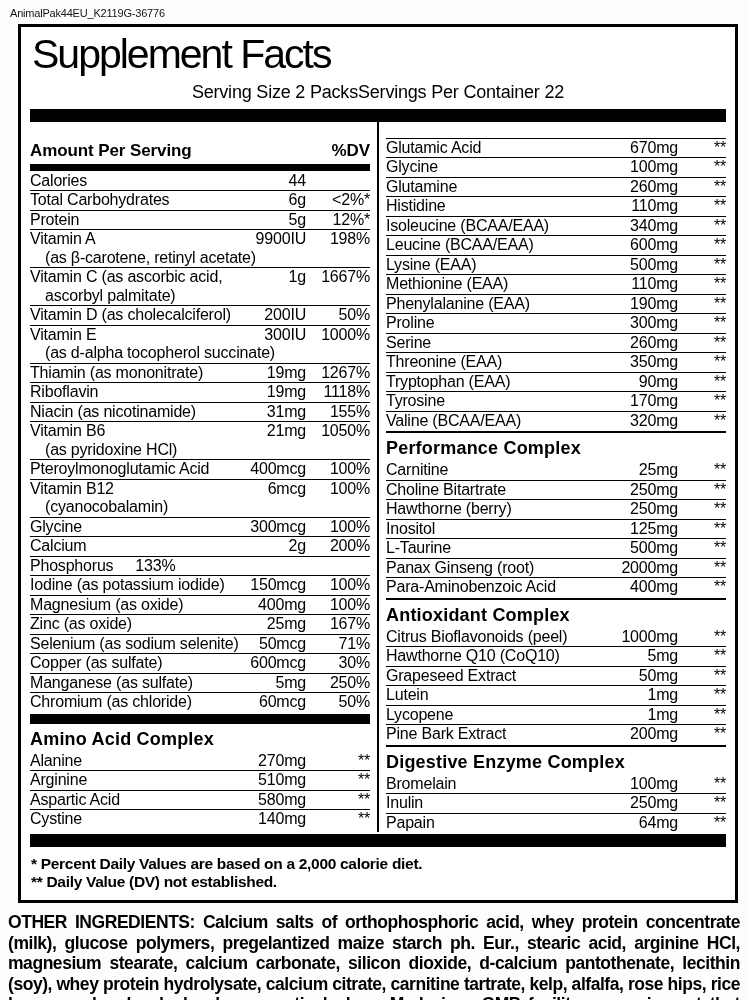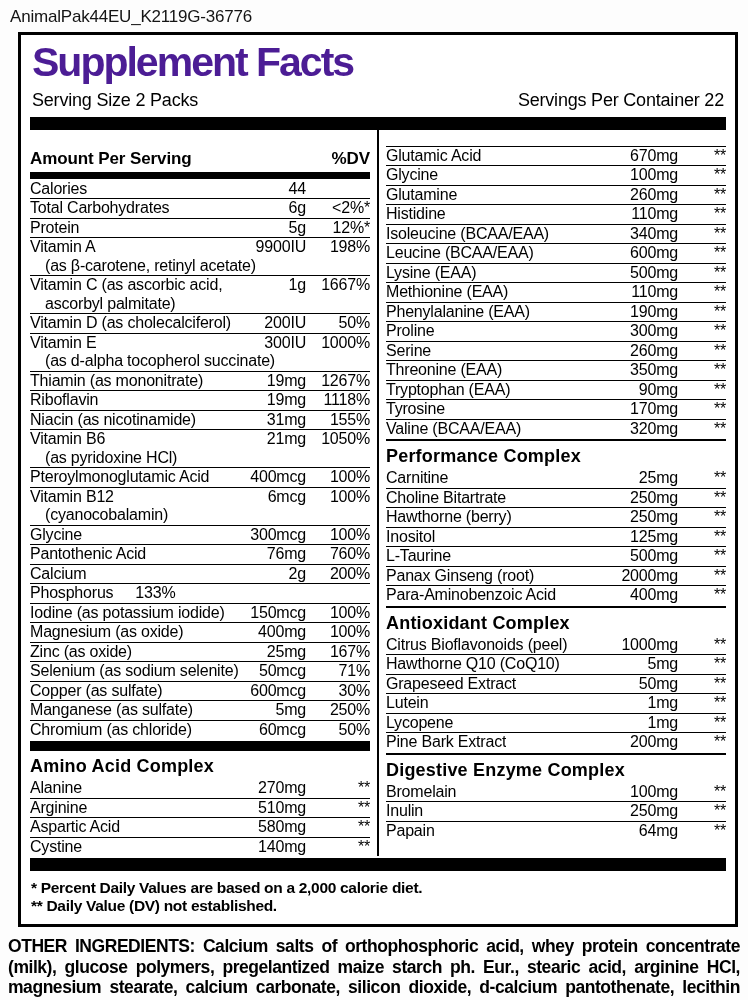--- a/index.html
+++ b/index.html
@@ -6,37 +6,37 @@
   html, body { width: 748px; }
   body {
     font-family: "Liberation Sans", sans-serif;
     background: #ffffff;
     color: #0a0a0a;
     width: 748px; height: 1000px; overflow: hidden;
   }
   .page { width: 748px; height: 1000px; background: #fdfdfd; }
 
   .doc-title {
-    font-size: 17px; letter-spacing: -0.2px;
+    font-size: 11px; letter-spacing: -0.2px;
     padding: 7px 0 5px 10px; color: #141414;
   }
 
   .facts-box {
     margin: 0 10px 0 18px;
     border: 3px solid #000;
     background: #fff;
     padding: 5px 9px 0 9px;
   }
 
   .sf-title {
-    font-size: 41px; font-weight: bold; letter-spacing: -2px;
-    line-height: 1.04; padding: 1px 2px 0 2px; color: #4c1d95;
+    font-size: 41px; font-weight: normal; letter-spacing: -2px;
+    line-height: 1.04; padding: 1px 2px 0 2px; color: #000000;
   }
   .serving-row {
-    display: flex; justify-content: space-between;
+    display: flex; justify-content: center;
     font-size: 18px; padding: 6px 2px 4px 2px; letter-spacing: -0.2px;
   }
   .bar { background: #000; width: 100%; }
   .bar-serving { height: 13px; margin-top: 2px; }
   .bar-head { height: 7px; margin-bottom: 1px; }
   .bar-section { height: 10px; margin-top: 2px; }
   .bar-foot { height: 13px; margin-top: 2px; }
 
   .columns { display: flex; align-items: stretch; }
   .col { flex: 1 1 0; padding-top: 16px; min-width: 0; }
@@ -181,25 +181,20 @@
               <span class="a">6mcg</span>
               <span class="d">100%</span>
             </div>
             <div class="sub">(cyanocobalamin)</div>
             <div class="row">
               <span class="n">Glycine</span>
               <span class="a">300mcg</span>
               <span class="d">100%</span>
             </div>
             <div class="row">
-              <span class="n">Pantothenic Acid</span>
-              <span class="a">76mg</span>
-              <span class="d">760%</span>
-            </div>
-            <div class="row">
               <span class="n">Calcium</span>
               <span class="a">2g</span>
               <span class="d">200%</span>
             </div>
             <div class="row">
               <span class="n">Phosphorus</span>
               <span class="d">133%</span>
             </div>
             <div class="row">
               <span class="n">Iodine (as potassium iodide)</span>

